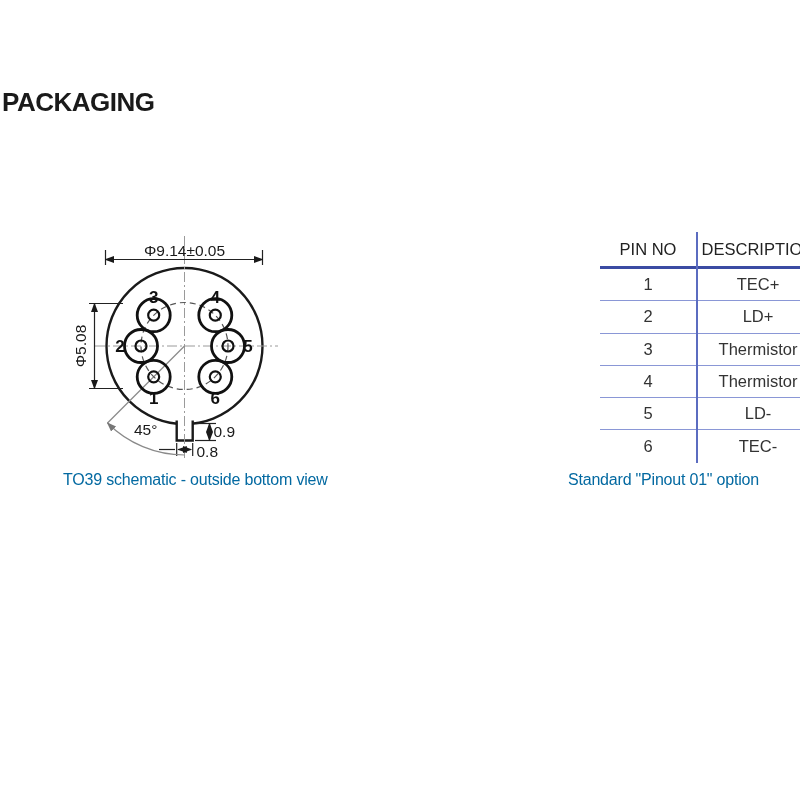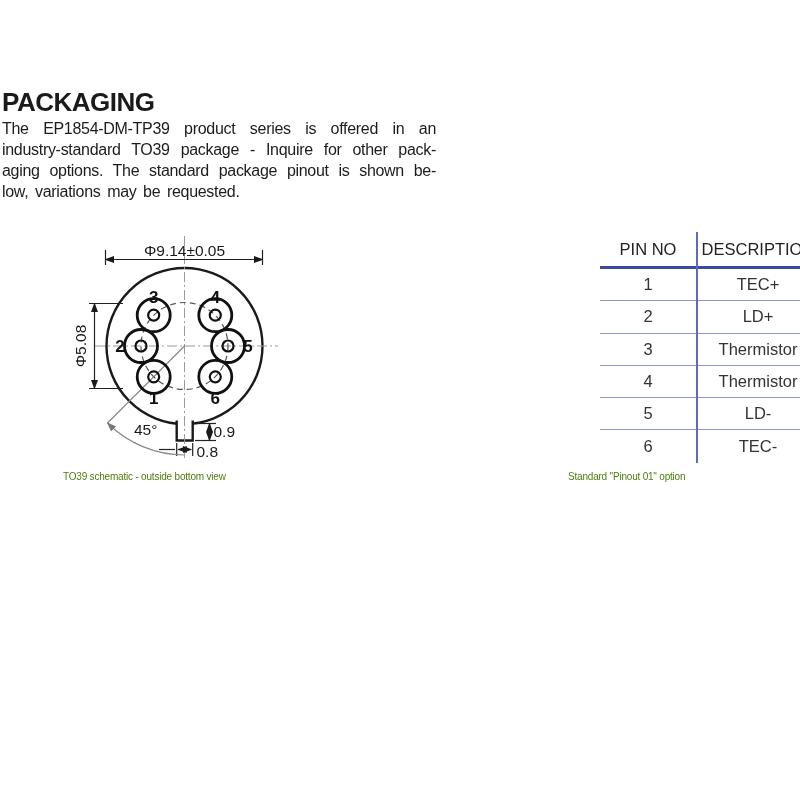--- a/index.html
+++ b/index.html
@@ -14,21 +14,21 @@
     letter-spacing:-0.5px;line-height:28px;
   }
   .para{margin-top:2px;font-size:16px;line-height:21px;color:#1c1c1c;letter-spacing:-0.3px;}
   .pline{text-align:justify;text-align-last:justify;}
   .pline:last-child{text-align-last:left;word-spacing:2.5px;}
   
   .diagram-svg{position:absolute;left:50px;top:228px;}
   .dim-text{font-size:15.5px;fill:#1a1a1a;}
   .pin-label{font-size:17px;font-weight:bold;fill:#111;}
   
-  .caption{position:absolute;top:471px;font-size:10px;color:#4d7c0f;letter-spacing:-0.2px;}
+  .caption{position:absolute;top:471px;font-size:16px;color:#0369a1;letter-spacing:-0.2px;}
   .caption-left{left:63px;}
   .caption-right{left:568px;}
   
   .pinout-table{position:absolute;left:600px;top:232px;width:220px;height:231px;}
   .thead{
     display:flex;height:34px;align-items:center;
     border-bottom:3px solid #3b4ba3;
   }
   .hcell{font-size:16.5px;color:#222;text-align:center;}
   .trow{
@@ -42,26 +42,20 @@
   .col-divider{
     position:absolute;left:96px;top:0;width:1.5px;height:231px;
     background:#5b6cc0;
   }
 </style>
 </head>
 <body>
 
 <div class="copy-block">
   <h1 class="page-heading">PACKAGING</h1>
-  <div class="para">
-    <div class="pline">The EP1854-DM-TP39 product series is offered in an</div>
-    <div class="pline">industry-standard TO39 package - Inquire for other pack-</div>
-    <div class="pline">aging options. The standard package pinout is shown be-</div>
-    <div class="pline">low, variations may be requested.</div>
-  </div>
 </div>
 
 <svg class="diagram-svg" width="250" height="245" viewBox="50 228 250 245" xmlns="http://www.w3.org/2000/svg">
   <defs>
     <marker id="arrD" viewBox="0 0 10 10" refX="9" refY="5" markerWidth="8" markerHeight="8" orient="auto-start-reverse">
       <path d="M0 1.3 L10 5 L0 8.7 z" fill="#1a1a1a"></path>
     </marker>
     <marker id="arrG" viewBox="0 0 10 10" refX="9" refY="5" markerWidth="8" markerHeight="8" orient="auto-start-reverse">
       <path d="M0 1.3 L10 5 L0 8.7 z" fill="#777"></path>
     </marker>

